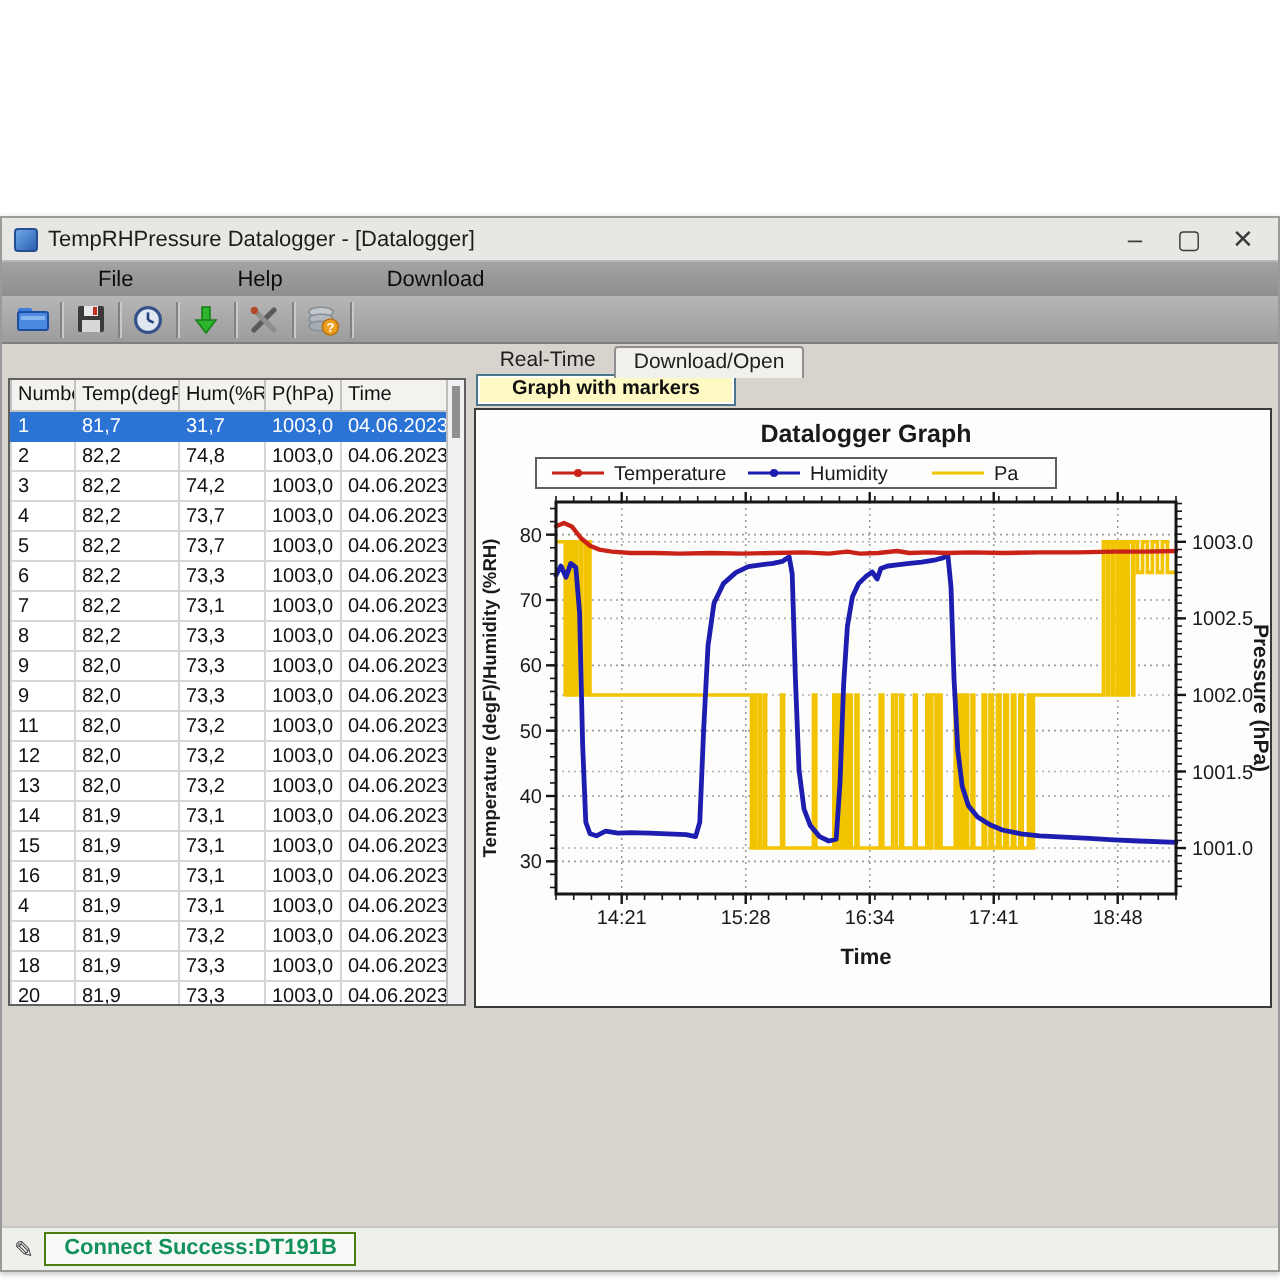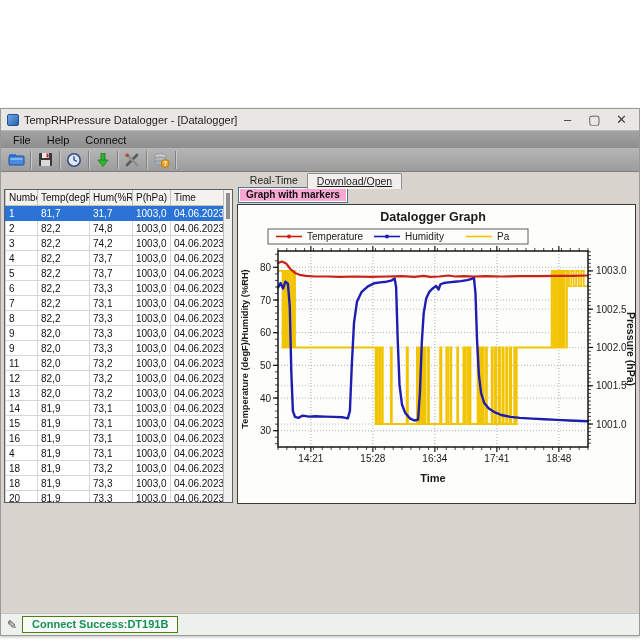--- a/index.html
+++ b/index.html
@@ -9,47 +9,47 @@
           border:1px solid #9a9a9a;background:#d8d4cd;box-shadow:0 1px 3px rgba(0,0,0,.25);}
   
   .titlebar{height:21px;background:#e9e7e4;display:flex;align-items:center;padding:0 4px;}
   .app-icon{width:12px;height:12px;margin:0 5px 0 2px;background:linear-gradient(135deg,#6fa8e8,#2c5fb0);
             border:1px solid #24508f;border-radius:2px;box-sizing:border-box;}
   .wtitle{font-size:11px;color:#1c1c1c;flex:1;white-space:nowrap;overflow:hidden;}
   .wctrl{width:27px;text-align:center;font-size:13px;color:#3c3c3c;line-height:20px;cursor:default;}
   
   .menubar{height:17px;background:linear-gradient(#a3a3a3,#8e8e8e);display:flex;align-items:center;
            padding-left:4px;border-top:1px solid #b8b8b8;}
-  .menuitem{font-size:11px;color:#0d0d0d;padding:1px 8px;}
+  .menuitem{font-size:11px;color:#0d0d0d;padding:1px 8px;margin-left:36px;}
   
   .toolbar{height:23px;background:linear-gradient(#b6b6b6,#9c9c9c);border-bottom:1px solid #7e7e7e;
            display:flex;align-items:center;padding-left:3px;}
   .tbtn{width:24px;height:21px;display:flex;align-items:center;justify-content:center;}
   .tsep{width:1px;height:18px;background:#818181;margin:0 2px;box-shadow:1px 0 0 #c9c9c9;}
   
   .tabstrip{height:16px;display:flex;align-items:flex-end;padding-left:3px;background:#d8d4cd;justify-content:center;}
   .tab{font-size:10.5px;color:#1e1e1e;padding:1px 9px 2px;}
   .tab.active{background:#f2f0ec;border:1px solid #8f8f8f;border-bottom:none;border-radius:2px 2px 0 0;
-              margin-bottom:-1px;position:relative;z-index:2;text-decoration:underline;}
+              margin-bottom:-1px;position:relative;z-index:2;}
   
   .content{position:absolute;top:78px;left:0;right:0;bottom:22px;background:#d8d4cd;}
   .table-panel{position:absolute;left:3px;top:2px;width:229px;height:314px;background:#ffffff;
                border:1px solid #5f5f5f;box-sizing:border-box;overflow:hidden;}
   table.data{border-collapse:collapse;table-layout:fixed;width:218px;font-size:10px;color:#111;}
   table.data th{background:#f3f2ef;border:1px solid #c2c2c2;border-top:none;font-weight:normal;
                 text-align:left;padding:1px 3px;height:13px;white-space:nowrap;overflow:hidden;}
   table.data td{border:1px solid #d6d6d6;padding:0 3px;height:14px;white-space:nowrap;overflow:hidden;}
   table.data tr.selected td{background:#2b74d6;color:#fff;border-color:#2b74d6;}
   .vscroll{position:absolute;top:0;right:0;width:9px;height:100%;background:#f1f1f1;
            border-left:1px solid #bdbdbd;box-sizing:border-box;}
   .vthumb{position:absolute;top:3px;left:2px;width:4px;height:26px;background:#8f8f8f;}
   
   .graph-btn{position:absolute;left:237px;top:0px;font-size:10px;font-weight:bold;color:#101010;
-             background:#f9a8d4;border:1px solid #4a758a;box-shadow:inset 0 0 0 1px #ffffff;
-             padding:1px 7px 2px;}
+             background:#fef9c3;border:1px solid #4a758a;box-shadow:inset 0 0 0 1px #ffffff;
+             padding:1px 17px 2px;}
   .chart-panel{position:absolute;left:236px;top:17px;width:399px;height:300px;background:#fdfdfc;
                border:1px solid #3a3a3a;box-sizing:border-box;}
   
   .statusbar{position:absolute;left:0;right:0;bottom:0;height:22px;background:#eef0ec;
              border-top:1px solid #c6c6c6;display:flex;align-items:center;padding-left:6px;box-sizing:border-box;}
   .pen{font-size:12px;color:#444;margin-right:5px;}
   .status-chip{background:#f8faf7;border:1px solid #4d7c0f;padding:1px 9px 2px;font-size:11px;
                font-weight:bold;color:#12915a;}
 </style>
 </head>
@@ -61,21 +61,21 @@
     <span class="app-icon"></span>
     <span class="wtitle">TempRHPressure Datalogger - [Datalogger]</span>
     <span class="wctrl">–</span>
     <span class="wctrl">▢</span>
     <span class="wctrl">✕</span>
   </div>
 
   <div class="menubar">
     <span class="menuitem">File</span>
     <span class="menuitem">Help</span>
-    <span class="menuitem">Connect</span>
+    <span class="menuitem">Download</span>
   </div>
 
   <div class="toolbar">
     <span class="tbtn">
       <svg width="17" height="15">
         <rect x="1" y="2" width="7" height="4" rx="1" fill="#3d7edb"></rect>
         <rect x="1" y="4" width="15" height="9" rx="1" fill="#4b8ae0" stroke="#1d4f9e" stroke-width="1"></rect>
         <rect x="2.5" y="6" width="12" height="2" fill="#86b4f0"></rect>
       </svg>
     </span>

